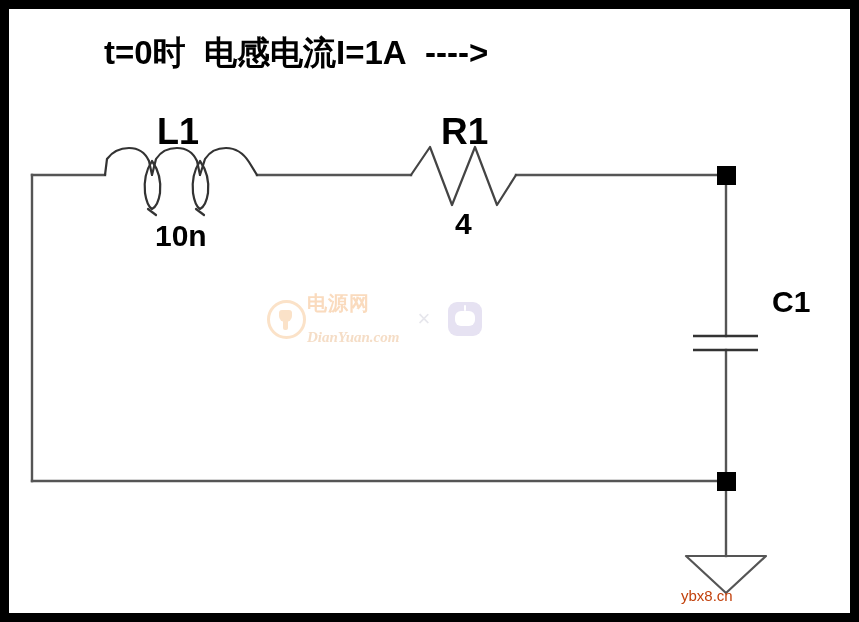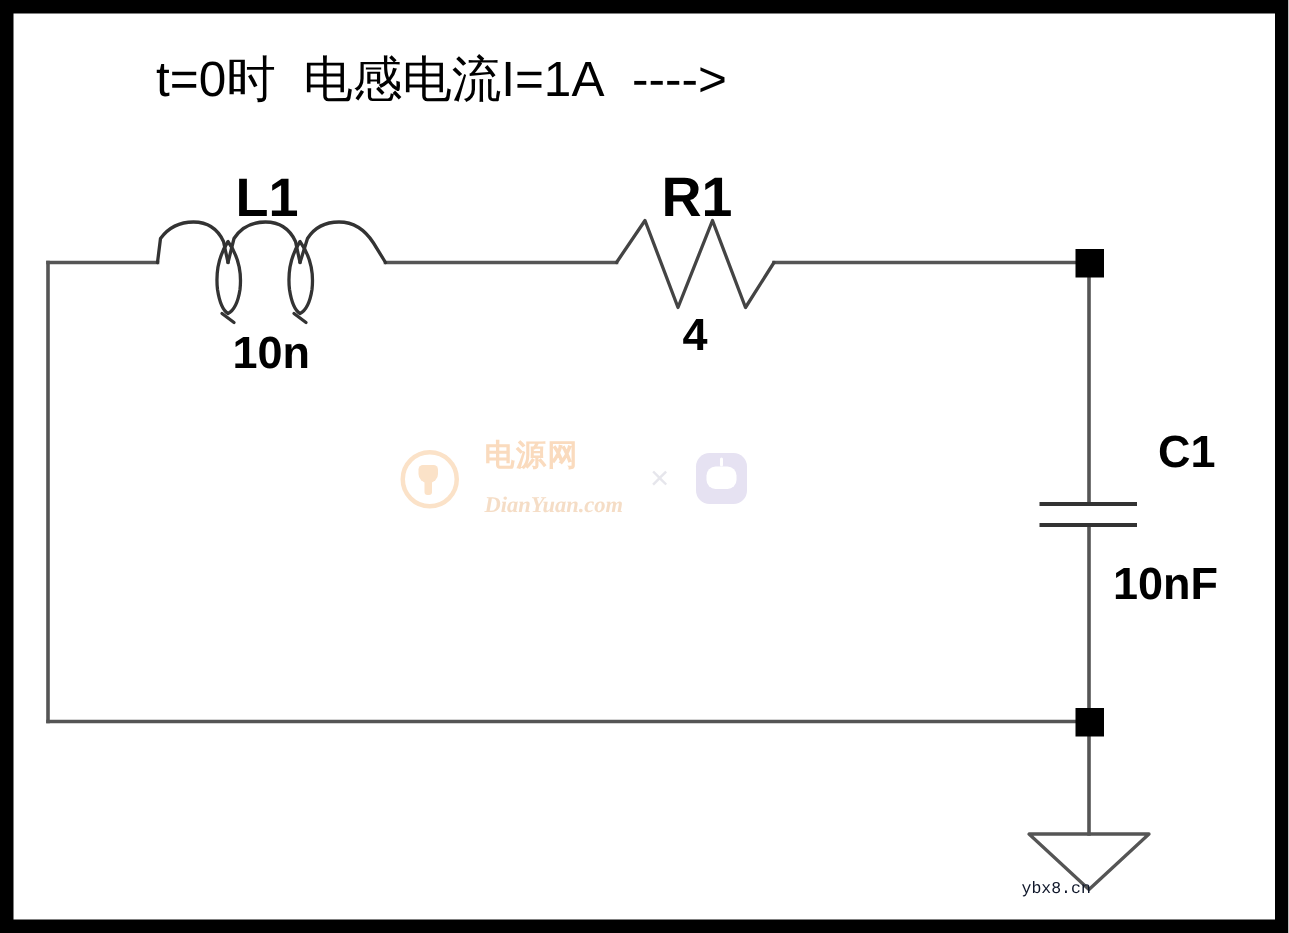--- a/index.html
+++ b/index.html
@@ -32,53 +32,53 @@
     font-family: "Liberation Sans", sans-serif;
     font-weight: bold;
     color: #000000;
     white-space: nowrap;
     letter-spacing: 0px;
   }
   #title-text {
     left: 95px;
     top: 22px;
     font-size: 33px;
-    font-weight: normal;
+    font-weight: bold;
   }
   #label-l1        { left: 148px; top: 102px; font-size: 36px; }
   #label-l1-value  { left: 146px; top: 210px; font-size: 30px; }
   #label-r1        { left: 432px; top: 102px; font-size: 37px; }
   #label-r1-value  { left: 446px; top: 198px; font-size: 30px; }
   #label-c1        { left: 763px; top: 276px; font-size: 30px; }
   #label-c1-value  { left: 733px; top: 364px; font-size: 30px; }
   #ground-watermark {
     left: 672px;
     top: 578px;
-    font-size: 11px;
+    font-size: 15px;
     font-weight: normal;
-    font-family: Liberation Mono, monospace;
-    color: #0f172a;
+    font-family: Liberation Sans, sans-serif;
+    color: #c2410c;
   }
 
   
   #watermark-row {
     position: absolute;
     left: 258px;
     top: 280px;
     width: 370px;
     height: 60px;
     display: flex;
     align-items: center;
     gap: 14px;
     pointer-events: none;
   }
   .wm-logo {
     display: flex;
     align-items: center;
-    gap: 17px;
+    gap: 1px;
   }
   .wm-plug-circle {
     width: 33px;
     height: 33px;
     border-radius: 50%;
     border: 3px solid #fbe2c8;
     position: relative;
     flex: none;
   }
   .wm-plug-circle::before {
@@ -222,21 +222,20 @@
     <span>t=0时</span>&nbsp;&nbsp;<span>电感电流I=1A</span>&nbsp;&nbsp;<span>----&gt;</span>
   </div>
 
   <div class="lbl" id="label-l1">L1</div>
   <div class="lbl" id="label-l1-value">10n</div>
 
   <div class="lbl" id="label-r1">R1</div>
   <div class="lbl" id="label-r1-value">4</div>
 
   <div class="lbl" id="label-c1">C1</div>
-  <div class="lbl" id="label-c1-value">10nF</div>
 
   <div class="lbl" id="ground-watermark">ybx8.cn</div>
 
   <div id="watermark-row">
 
     <div class="wm-logo">
       <div class="wm-plug-circle"></div>
       <div class="wm-dy-text">
         <span class="wm-dy-cn">电源网</span>
         <span class="wm-dy-en">DianYuan.com</span>

